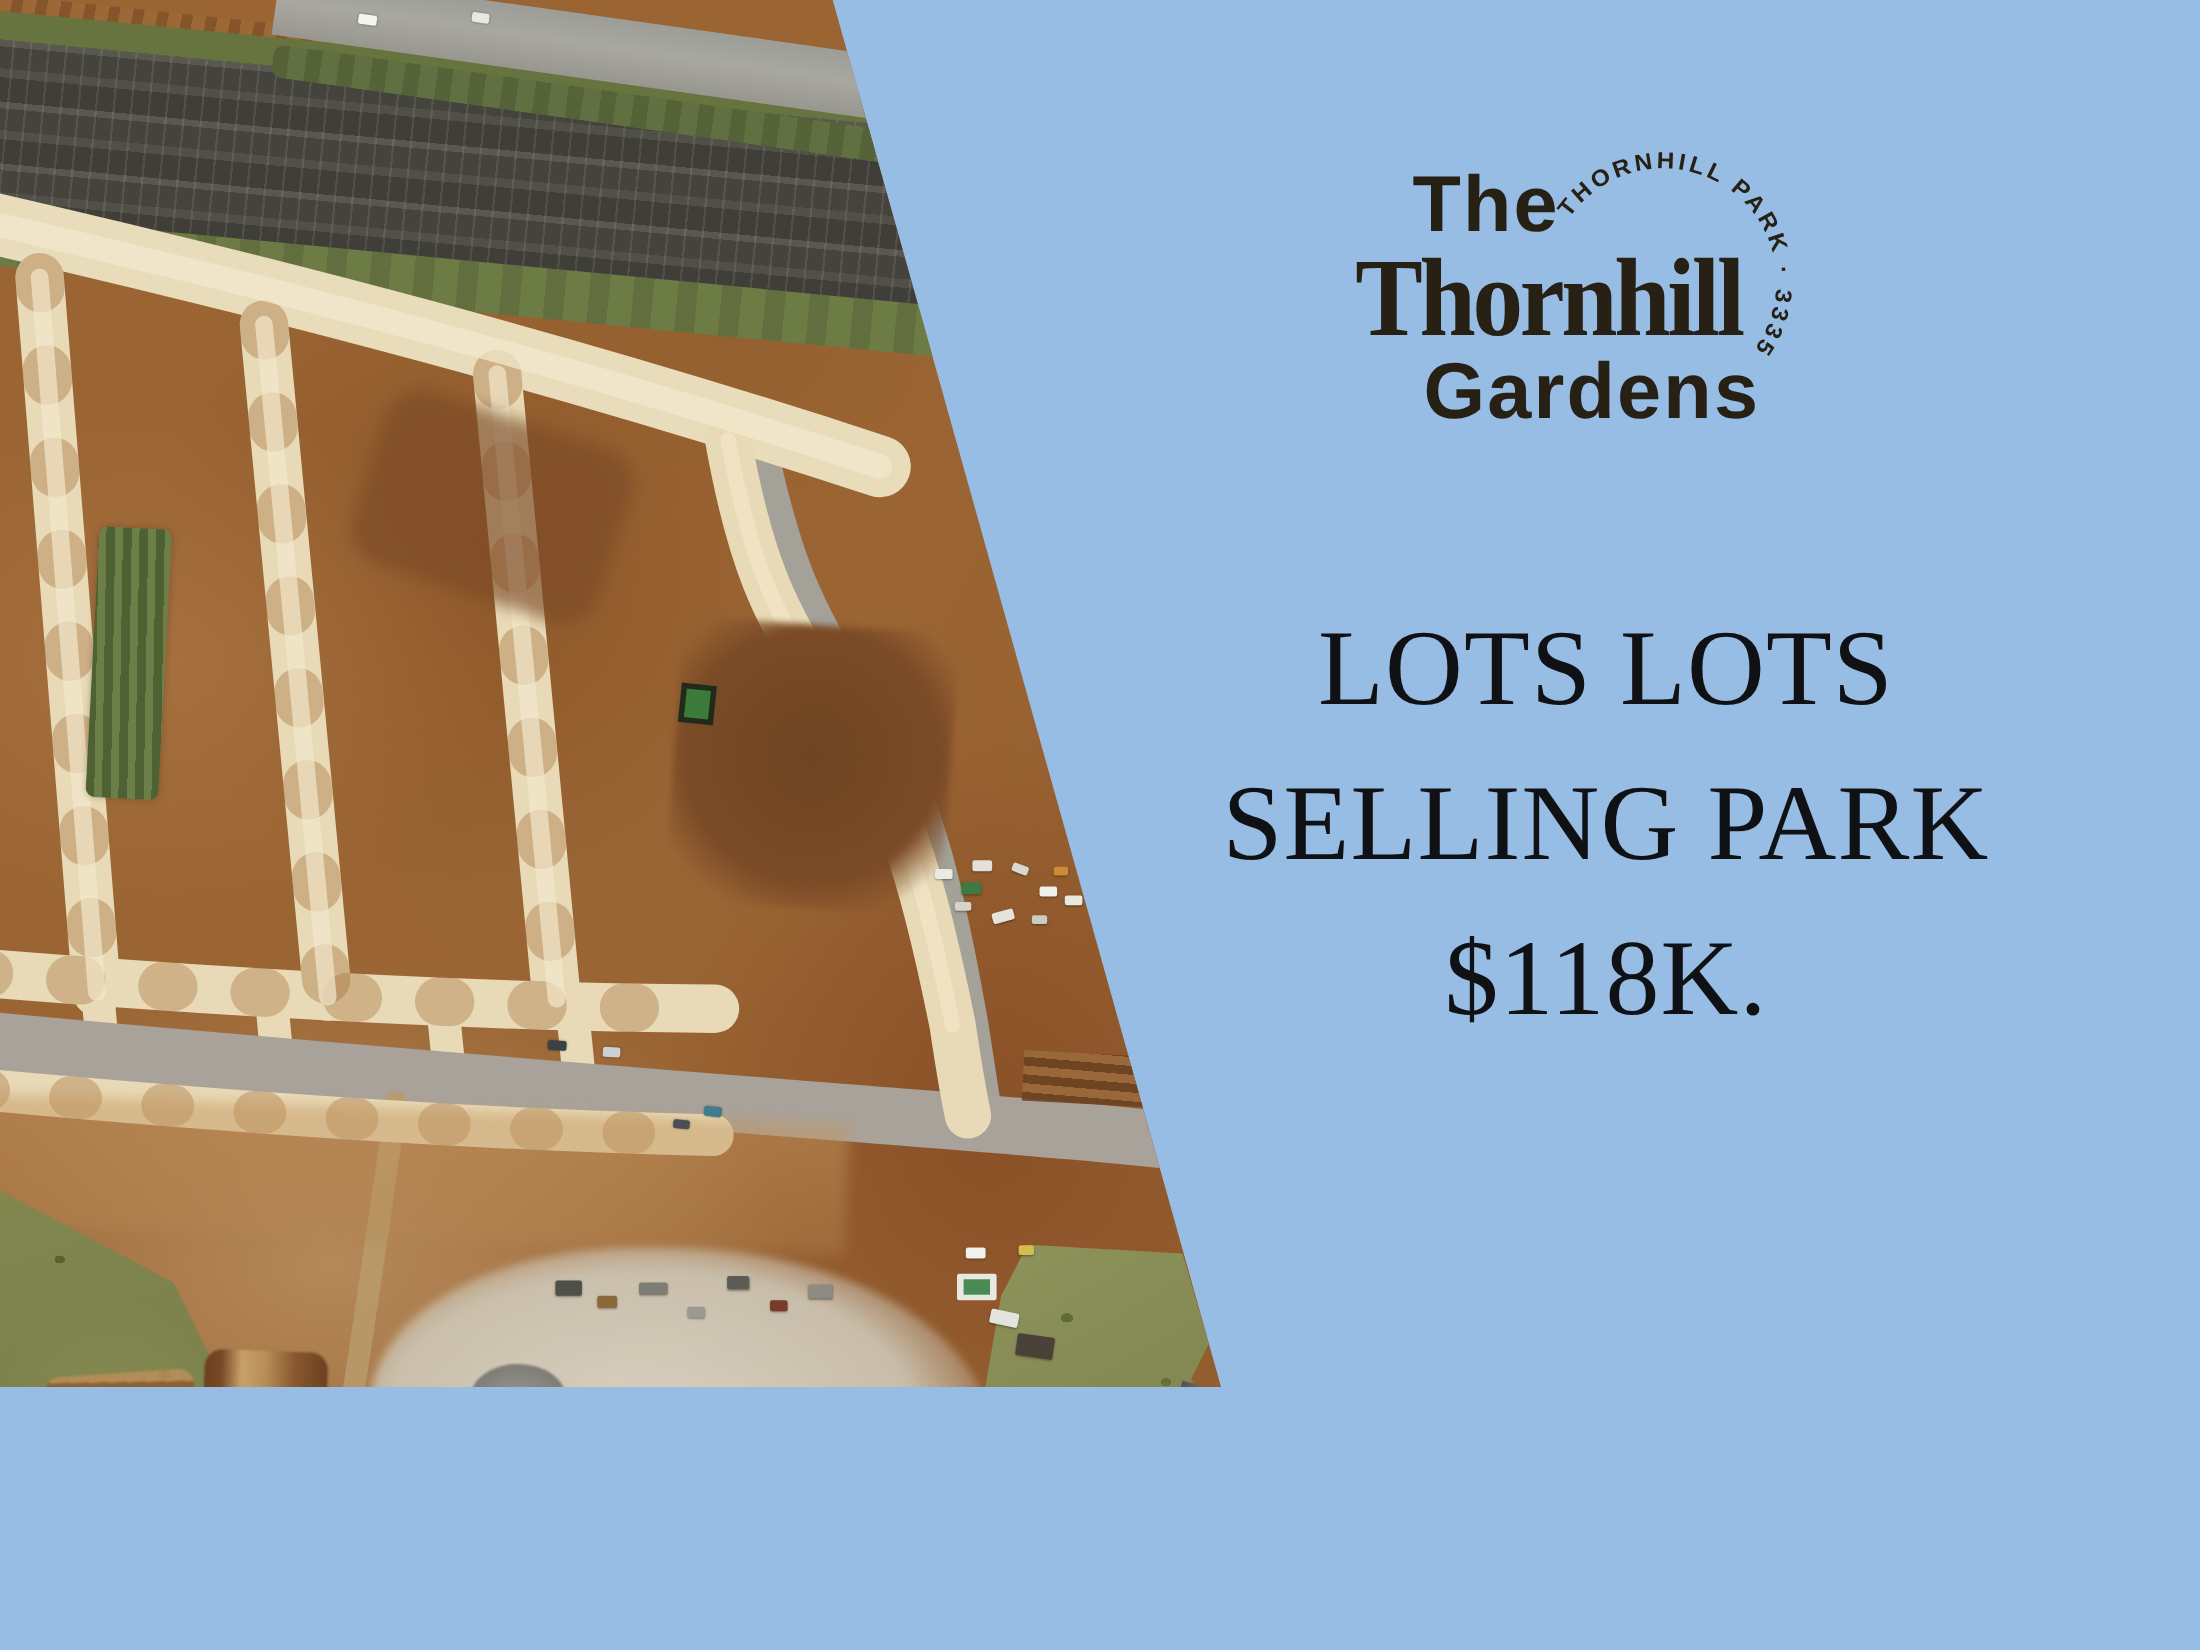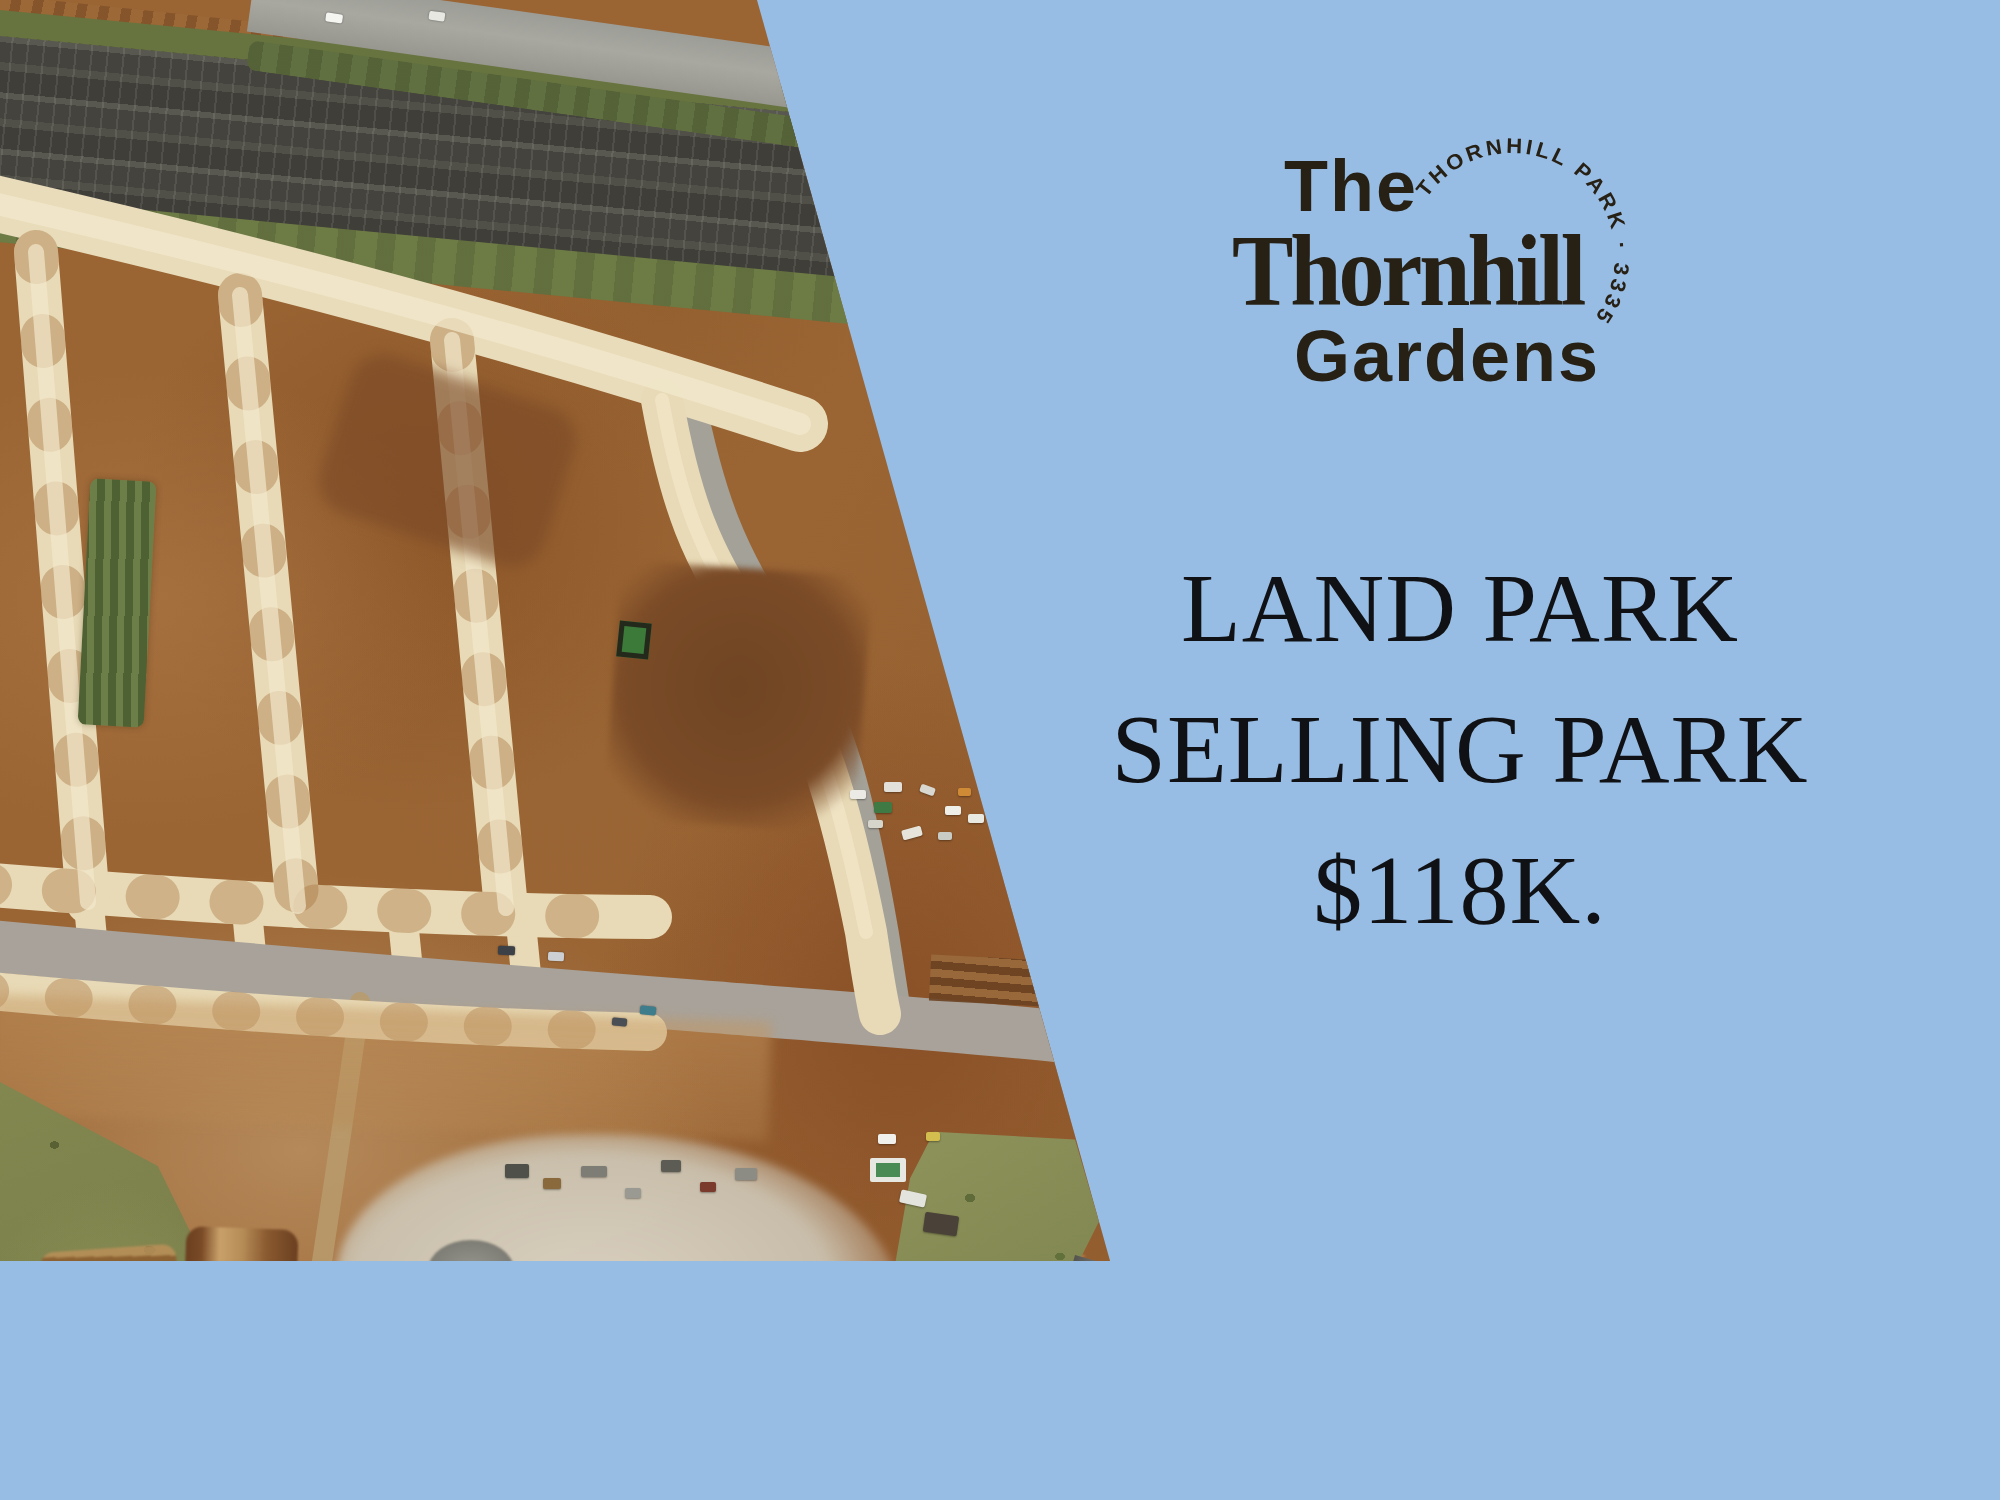--- a/index.html
+++ b/index.html
@@ -256,18 +256,18 @@
   <svg class="badge-arc-svg" viewBox="1360 100 320 280" aria-hidden="true">
     <defs>
       <path id="arcpath" d="M 1426.6 198.4 A 103 103 0 1 1 1590.9 322.2" fill="none"></path>
     </defs>
     <text>
       <textPath href="#arcpath" startOffset="0" textLength="330" lengthAdjust="spacingAndGlyphs">THORNHILL PARK · 3335</textPath>
     </text>
   </svg>
 
   <div class="headline">
-    <div>LAND PARK</div>
+    <div>LOTS LOTS</div>
     <div>SELLING PARK</div>
     <div>$118K.</div>
   </div>
 
 </div>
 
 </body></html>

